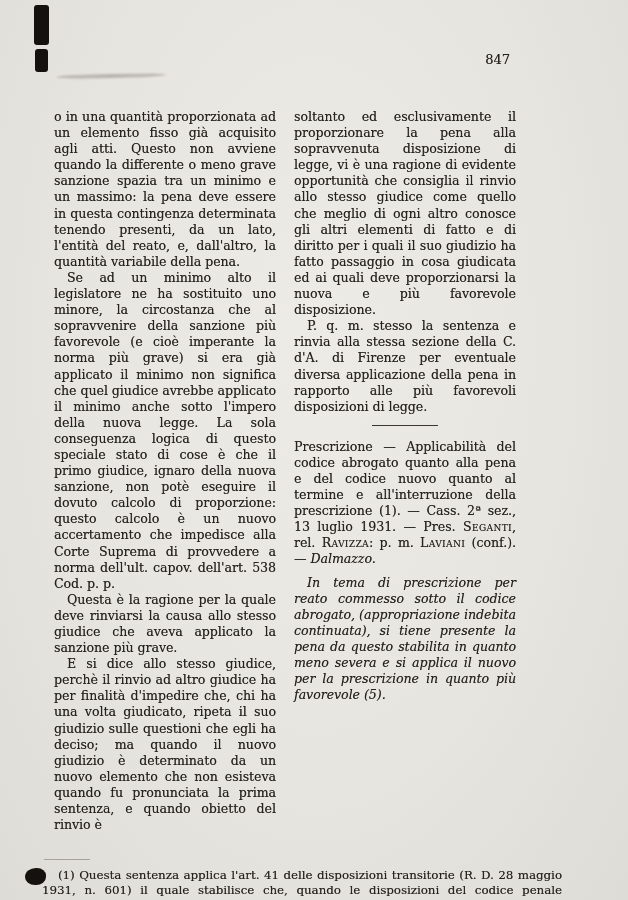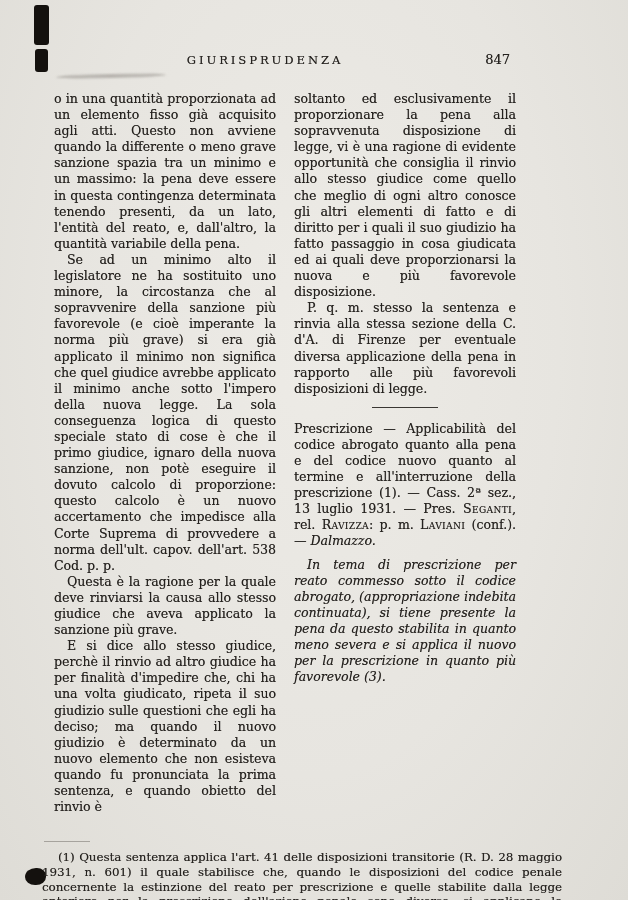--- a/index.html
+++ b/index.html
@@ -24,21 +24,21 @@
   }
   .header { position: relative; height: 17px; margin-bottom: 22px; }
   .running-title {
     position: absolute; left: 0; right: 40px; top: 1px;
     text-align: center;
     font-size: 11.5px; letter-spacing: 3px;
   }
   .page-number { position: absolute; right: 6px; top: 0; font-size: 13px; }
 
   .columns { display: flex; gap: 18px; }
-  .col { width: 222px; }
+  .col { width: 222px; margin-top: 18px; }
 
   .para {
     margin: 0;
     font-size: 12.5px;
     line-height: 16.1px;
     text-align: justify;
     text-indent: 13px;
     hyphens: auto;
   }
   .no-indent { text-indent: 0; }
@@ -94,42 +94,41 @@
 <div class="page">
 
   <div class="artifact a1"></div>
   <div class="artifact a2"></div>
   <div class="artifact a3"></div>
   <div class="smudge"></div>
 
   <div class="content">
 
     <div class="header">
-      <span class="running-title">GIURISPRUDENZA</span>
       <span class="page-number">847</span>
     </div>
 
     <div class="columns">
 
       <div class="col">
         <p class="para no-indent">o in una quantità proporzionata ad un elemento fisso già acquisito agli atti. Questo non avviene quando la differente o meno grave sanzione spazia tra un minimo e un massimo: la pena deve essere in questa contingenza determinata tenendo presenti, da un lato, l'entità del reato, e, dall'altro, la quantità variabile della pena.</p>
         <p class="para">Se ad un minimo alto il legislatore ne ha sostituito uno minore, la circostanza che al sopravvenire della sanzione più favorevole (e cioè imperante la norma più grave) si era già applicato il minimo non significa che quel giudice avrebbe applicato il minimo anche sotto l'impero della nuova legge. La sola conseguenza logica di questo speciale stato di cose è che il primo giudice, ignaro della nuova sanzione, non potè eseguire il dovuto calcolo di proporzione: questo calcolo è un nuovo accertamento che impedisce alla Corte Suprema di provvedere a norma dell'ult. capov. dell'art. 538 Cod. p. p.</p>
         <p class="para">Questa è la ragione per la quale deve rinviarsi la causa allo stesso giudice che aveva applicato la sanzione più grave.</p>
         <p class="para">E si dice allo stesso giudice, perchè il rinvio ad altro giudice ha per finalità d'impedire che, chi ha una volta giudicato, ripeta il suo giudizio sulle questioni che egli ha deciso; ma quando il nuovo giudizio è determinato da un nuovo elemento che non esisteva quando fu pronunciata la prima sentenza, e quando obietto del rinvio è</p>
       </div>
 
       <div class="col">
         <p class="para no-indent">soltanto ed esclusivamente il proporzionare la pena alla sopravvenuta disposizione di legge, vi è una ragione di evidente opportunità che consiglia il rinvio allo stesso giudice come quello che meglio di ogni altro conosce gli altri elementi di fatto e di diritto per i quali il suo giudizio ha fatto passaggio in cosa giudicata ed ai quali deve proporzionarsi la nuova e più favorevole disposizione.</p>
         <p class="para">P. q. m. stesso la sentenza e rinvia alla stessa sezione della C. d'A. di Firenze per eventuale diversa applicazione della pena in rapporto alle più favorevoli disposizioni di legge.</p>
 
         <div class="section-rule"></div>
 
         <p class="para headnote"><span class="bold">Prescrizione — Applicabilità del codice abrogato quanto alla pena e del codice nuovo quanto al termine e all'interruzione della prescrizione (1).</span><span> — Cass. 2ª sez., 13 luglio 1931. — Pres. </span><span class="sc">Seganti</span><span>, rel. </span><span class="sc">Ravizza</span><span>: p. m. </span><span class="sc">Laviani</span><span> (conf.). — </span><span class="bold-italic">Dalmazzo.</span></p>
 
-        <p class="para italic headnote-summary">In tema di prescrizione per reato commesso sotto il codice abrogato, (appropriazione indebita continuata), si tiene presente la pena da questo stabilita in quanto meno severa e si applica il nuovo per la prescrizione in quanto più favorevole (3).</p>
+        <p class="para italic headnote-summary">In tema di prescrizione per reato commesso sotto il codice abrogato, (appropriazione indebita continuata), si tiene presente la pena da questo stabilita in quanto meno severa e si applica il nuovo per la prescrizione in quanto più favorevole (5).</p>
 
       </div>
 
     </div>
 
     <div class="footnotes">
       <div class="foot-sep"></div>
       <p class="fnote">(1) Questa sentenza applica l'art. 41 delle disposizioni transitorie (R. D. 28 maggio 1931, n. 601) il quale stabilisce che, quando le disposizioni del codice penale concernente la estinzione del reato per prescrizione e quelle stabilite dalla legge anteriore per la prescrizione dell'azione penale sono diverse, si applicano le disposizioni più favorevoli al reo.</p>
 
     </div>

